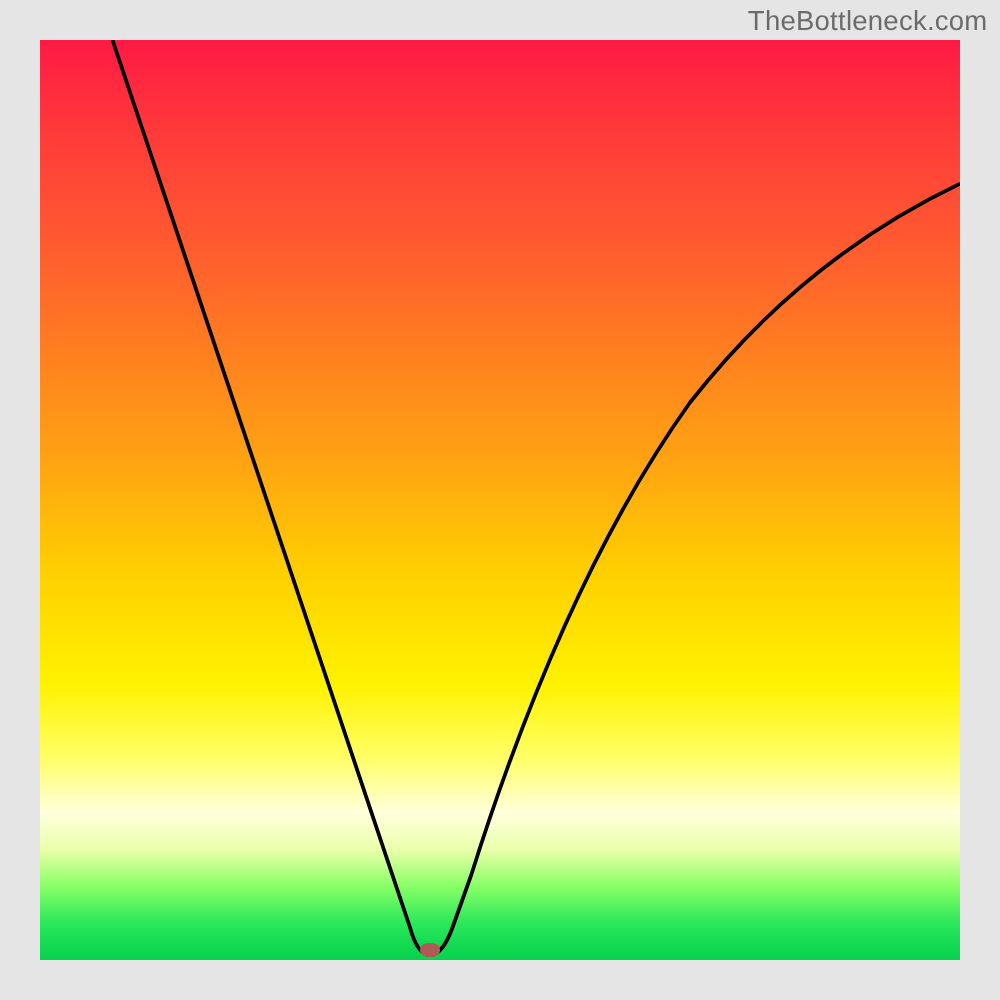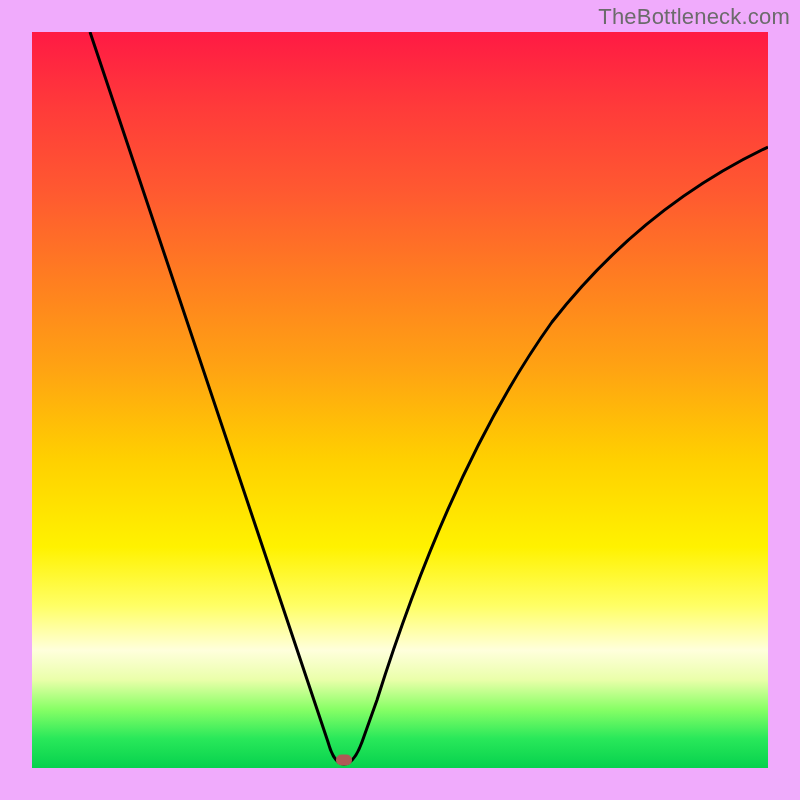--- a/index.html
+++ b/index.html
@@ -8,21 +8,21 @@
     width: 800px;
     height: 800px;
     background: #000;
     overflow: hidden;
     font-family: Arial, Helvetica, sans-serif;
   }
   .frame {
     position: relative;
     width: 800px;
     height: 800px;
-    background: #f0abfc;
+    background: #e5e5e5;
   }
   .watermark {
     position: absolute;
     top: 4px;
     right: 10px;
     color: #6b6b6b;
     font-size: 22px;
     font-weight: 500;
     letter-spacing: 0.2px;
     z-index: 10;

